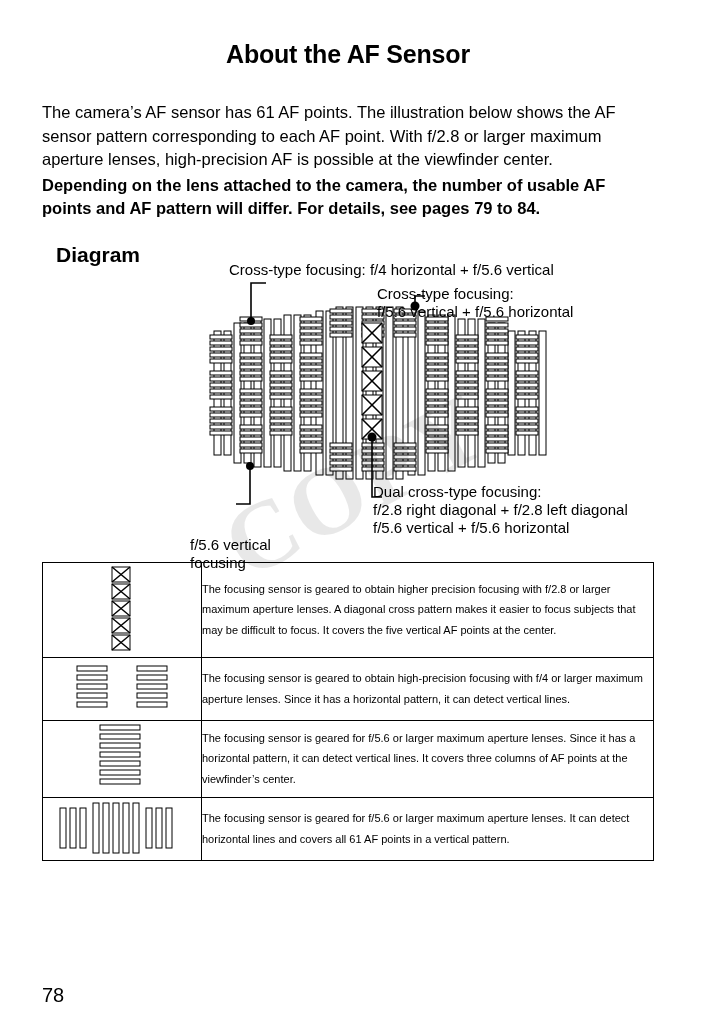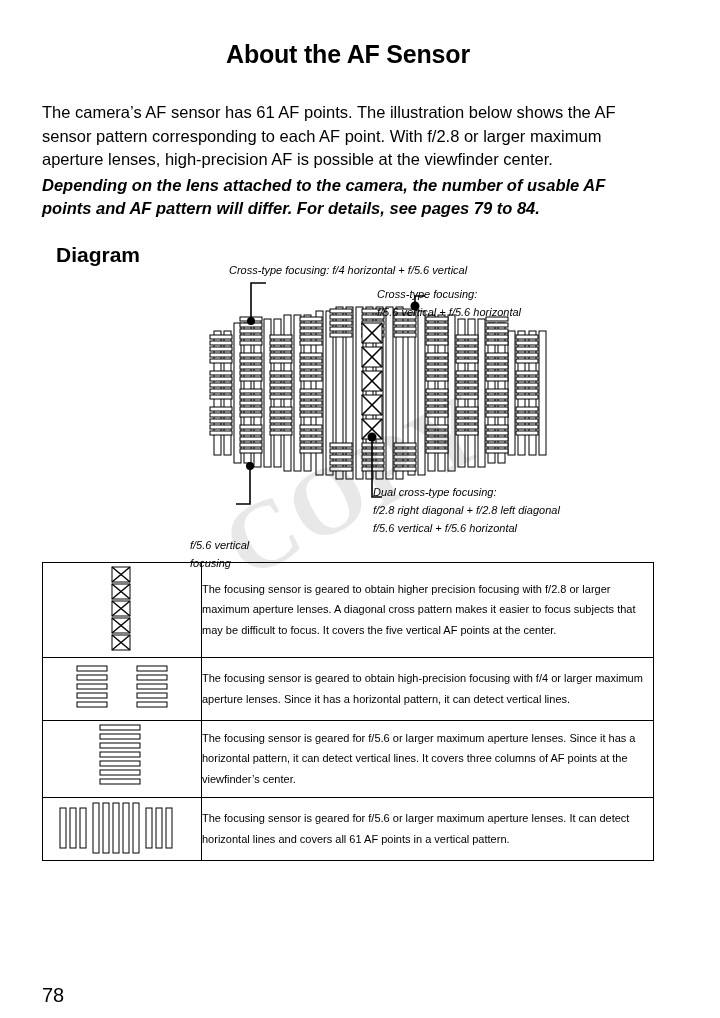--- a/index.html
+++ b/index.html
@@ -52,21 +52,20 @@
   
   .para {
     font-size: 16.5px;
     line-height: 23.5px;
     margin: 0 0 2px 0;
     max-width: 610px;
   }
   .para.bold {
     font-weight: bold;
     margin-top: 0;
-    font-style: italic;
   }
 
   
   .diagram-label {
     font-size: 21px;
     font-weight: bold;
     margin-top: 22px;
     margin-left: 14px;
   }
 
@@ -77,25 +76,24 @@
     height: 295px;
     margin-top: -6px;
   }
   .diagram-wrap svg {
     position: absolute;
     left: 0;
     top: 0;
   }
   .callout {
     position: absolute;
-    font-size: 11px;
+    font-size: 15px;
     line-height: 18px;
     white-space: pre-line;
     color: #000;
-    font-style: italic;
   }
   #callout-top1 { left: 187px; top: 0px; }
   #callout-top2 { left: 335px; top: 24px; }
   #callout-bot1 { left: 148px; top: 228px; margin-top: 47px; }
   #callout-bot2 { left: 331px; top: 222px; }
 
   
   .watermark {
     position: absolute;
     left: 215px;

